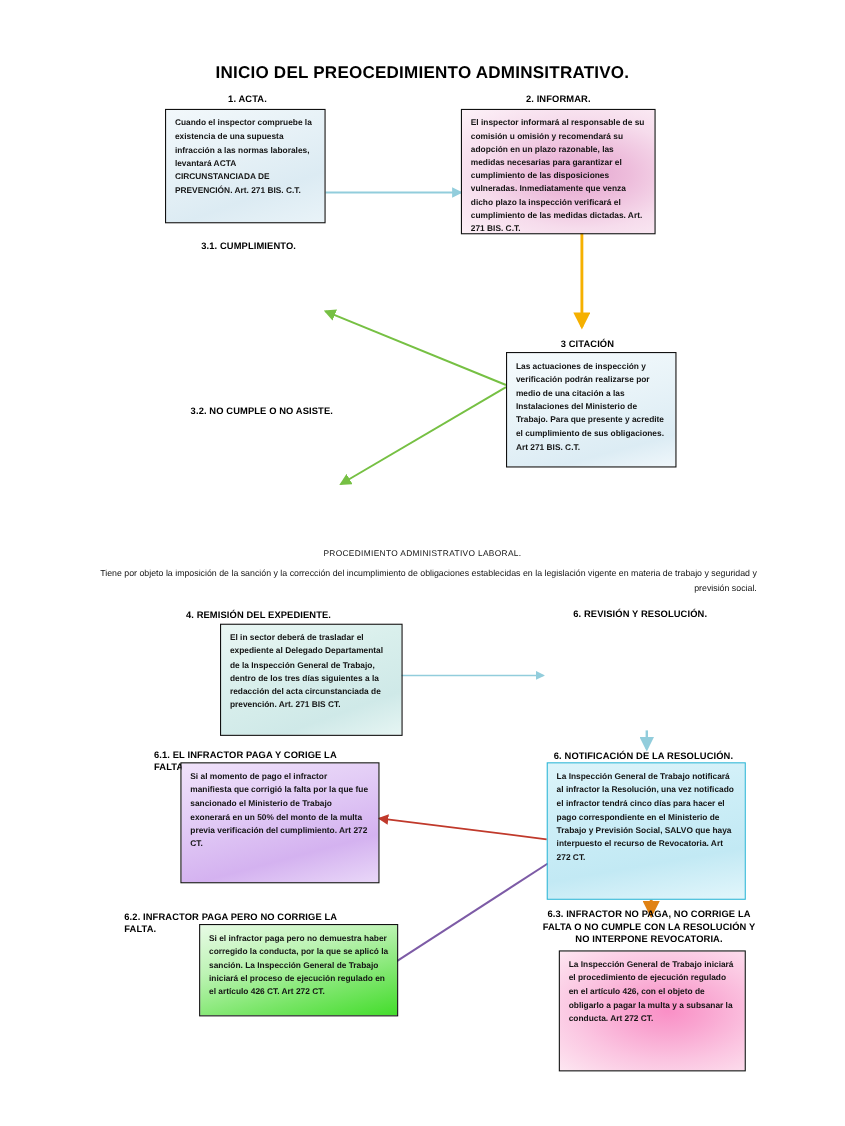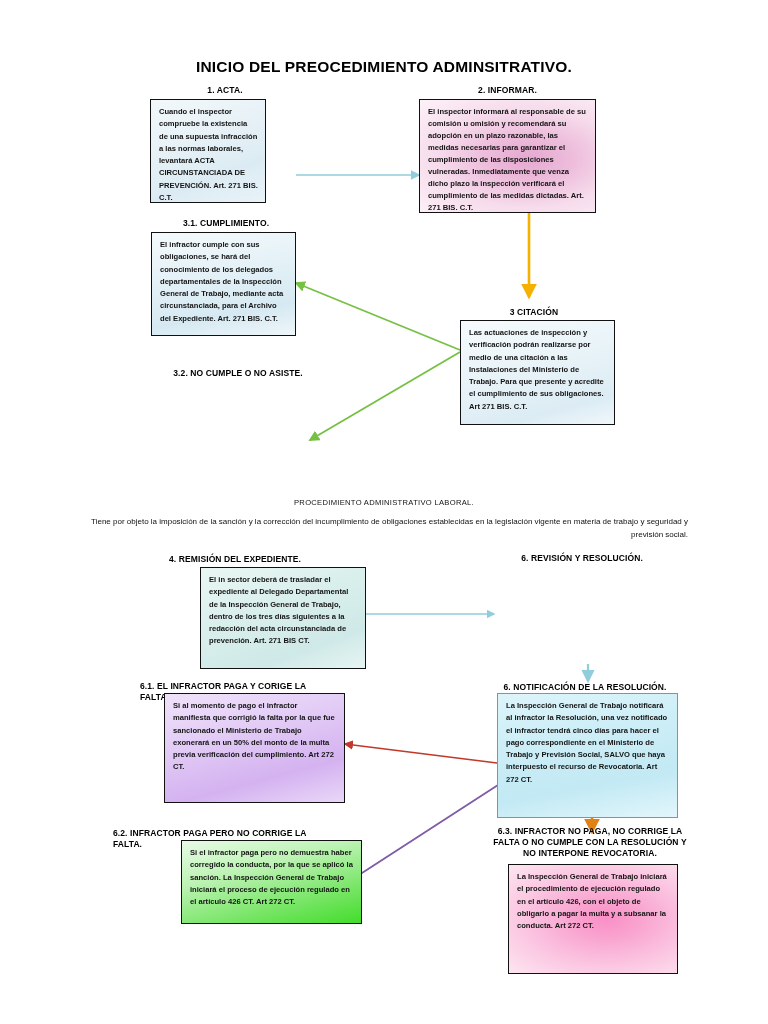--- a/index.html
+++ b/index.html
@@ -138,27 +138,26 @@
     <line x1="497" y1="763" x2="345" y2="744" stroke="#c0392b" stroke-width="1.6" marker-end="url(#ah-red)"></line>
 
     <line x1="498" y1="785" x2="345" y2="884" stroke="#7d5ba6" stroke-width="1.8" marker-end="url(#ah-purple)"></line>
 
     <line x1="592" y1="818" x2="592" y2="832" stroke="#e08214" stroke-width="2.6" marker-end="url(#ah-amber)"></line>
   </svg>
 
   <div class="page-title">INICIO DEL PREOCEDIMIENTO ADMINSITRATIVO.</div>
 
   <div class="box-label" style="left:150px; top:85px; width:150px;">1.   ACTA.</div>
-  <div class="flow-box fill-acta" style="left:150px; top:99px; width:116px; height:104px;">Cuando el inspector compruebe la existencia de una supuesta infracción a las normas laborales, levantará ACTA CIRCUNSTANCIADA DE PREVENCIÓN. Art. 271 BIS. C.T.</div>
+  <div class="flow-box fill-acta" style="left:150px; top:99px; width:146px; height:104px;">Cuando el inspector compruebe la existencia de una supuesta infracción a las normas laborales, levantará ACTA CIRCUNSTANCIADA DE PREVENCIÓN. Art. 271 BIS. C.T.</div>
 
   <div class="box-label" style="left:419px; top:85px; width:177px;">2. INFORMAR.</div>
   <div class="flow-box fill-informar" style="left:419px; top:99px; width:177px; height:114px; line-height:1.58;">El inspector informará al responsable de su comisión u omisión y recomendará su adopción en un plazo razonable, las medidas necesarias para garantizar el cumplimiento de las disposiciones vulneradas. Inmediatamente que venza dicho plazo la inspección verificará el cumplimiento de las medidas dictadas. Art. 271 BIS. C.T.</div>
 
   <div class="box-label" style="left:150px; top:218px; width:152px;">3.1. CUMPLIMIENTO.</div>
-  <div class="flow-box fill-cumpl" style="left:151px; top:232px; width:145px; height:104px;">El infractor cumple con sus obligaciones, se hará del conocimiento de los delegados departamentales de la Inspección General de Trabajo, mediante acta circunstanciada, para el Archivo del Expediente. Art. 271 BIS. C.T.</div>
 
   <div class="box-label" style="left:160px; top:368px; width:156px;">3.2. NO CUMPLE O NO ASISTE.</div>
 
   <div class="box-label" style="left:459px; top:307px; width:150px;">3 CITACIÓN</div>
   <div class="flow-box fill-citacion" style="left:460px; top:320px; width:155px; height:105px;">Las actuaciones de inspección y verificación podrán realizarse por medio de una citación a las Instalaciones del Ministerio de Trabajo. Para que presente y acredite el cumplimiento de sus obligaciones. Art 271 BIS. C.T.</div>
 
   <div class="section-title" style="top:498px;">PROCEDIMIENTO ADMINISTRATIVO LABORAL.</div>
   <div class="section-body" style="top:515px;text-align:right;">Tiene por objeto la imposición de la sanción y la corrección del incumplimiento de obligaciones establecidas en la legislación vigente en materia de trabajo y seguridad y previsión social.</div>
 
   <div class="box-label" style="left:150px; top:554px; width:170px;">4. REMISIÓN DEL EXPEDIENTE.</div>

